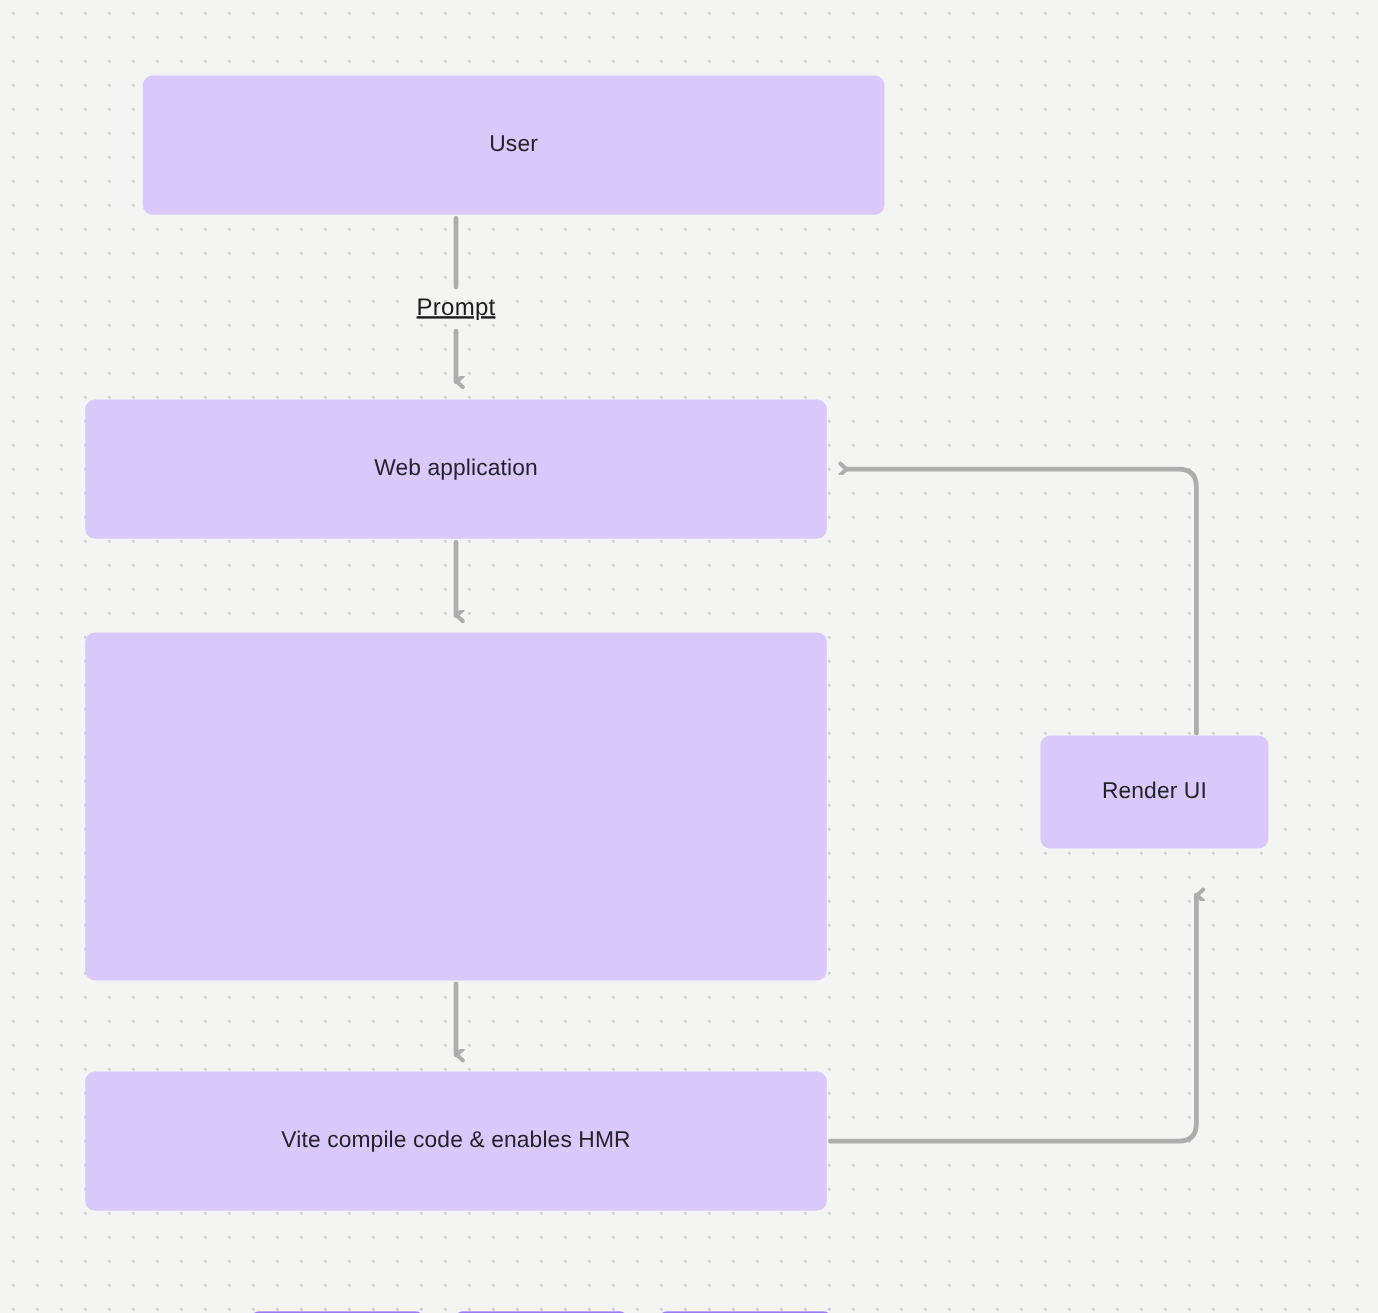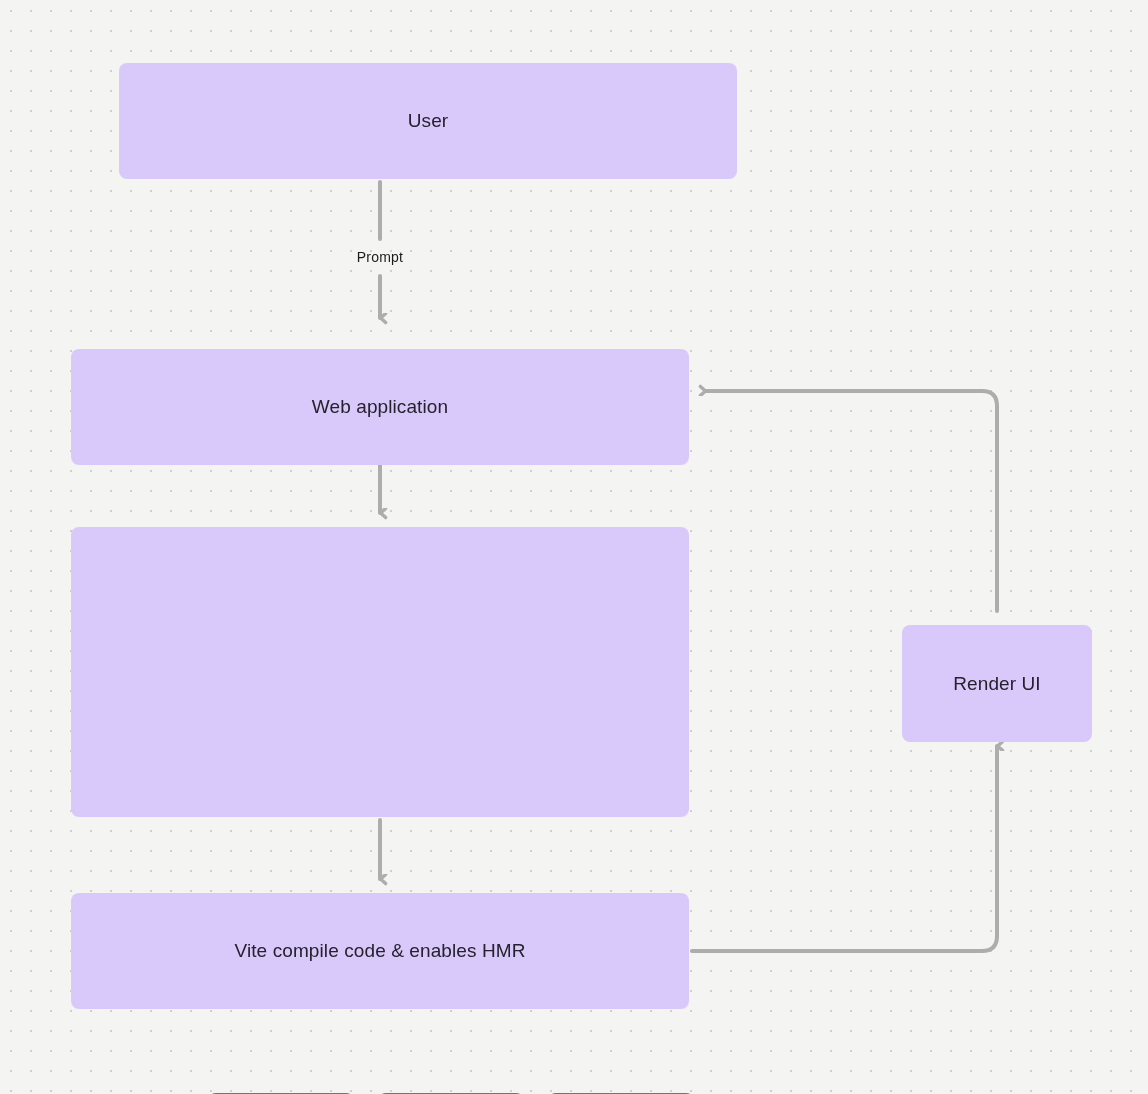--- a/index.html
+++ b/index.html
@@ -50,24 +50,24 @@
     color: #ffffff;
     font-size: 18px;
     line-height: 1.6;
     border-radius: 9px;
     font-weight: 400;
     letter-spacing: 0.1px;
   }
 
   
   #node-user         { left: 71px;  top: 63px;  width: 618px; height: 116px; margin-left: 48px; }
-  #node-webapp       { left: 71px;  top: 333px; width: 618px; height: 116px; margin-top: 16px; }
+  #node-webapp       { left: 71px;  top: 333px; width: 618px; height: 116px; }
   #node-components   { left: 71px;  top: 527px; width: 618px; height: 290px; align-items: flex-start; }
   #node-vite         { left: 71px;  top: 893px; width: 618px; height: 116px; }
-  #node-render       { left: 902px; top: 613px; width: 190px; height: 117px; margin-top: 12px; }
+  #node-render       { left: 867px; top: 613px; width: 190px; height: 94px; }
 
   #node-html         { left: 136px; top: 566px; width: 148px; height: 104px; }
   #node-css          { left: 306px; top: 566px; width: 148px; height: 104px; }
   #node-js           { left: 476px; top: 566px; width: 148px; height: 104px; }
 
   .components-inner {
     position: absolute;
     inset: 0;
   }
 
@@ -76,25 +76,26 @@
     position: absolute;
     left: 0;
     top: 0;
     width: 1148px;
     height: 1094px;
     pointer-events: none;
   }
 
   .edge-label {
     position: absolute;
-    font-size: 14px;
+    font-size: 20px;
     color: #1c1c1e;
     letter-spacing: 0.2px;
     white-space: nowrap;
     transform: translate(-50%, -50%);
+    text-decoration: underline;
   }
   #edge-label-prompt { left: 380px; top: 257px; }
 </style>
 </head>
 <body>
 
 <div id="canvas">
 
   <svg id="edges" viewBox="0 0 1148 1094" width="1148" height="1094" xmlns="http://www.w3.org/2000/svg">
     <defs>

